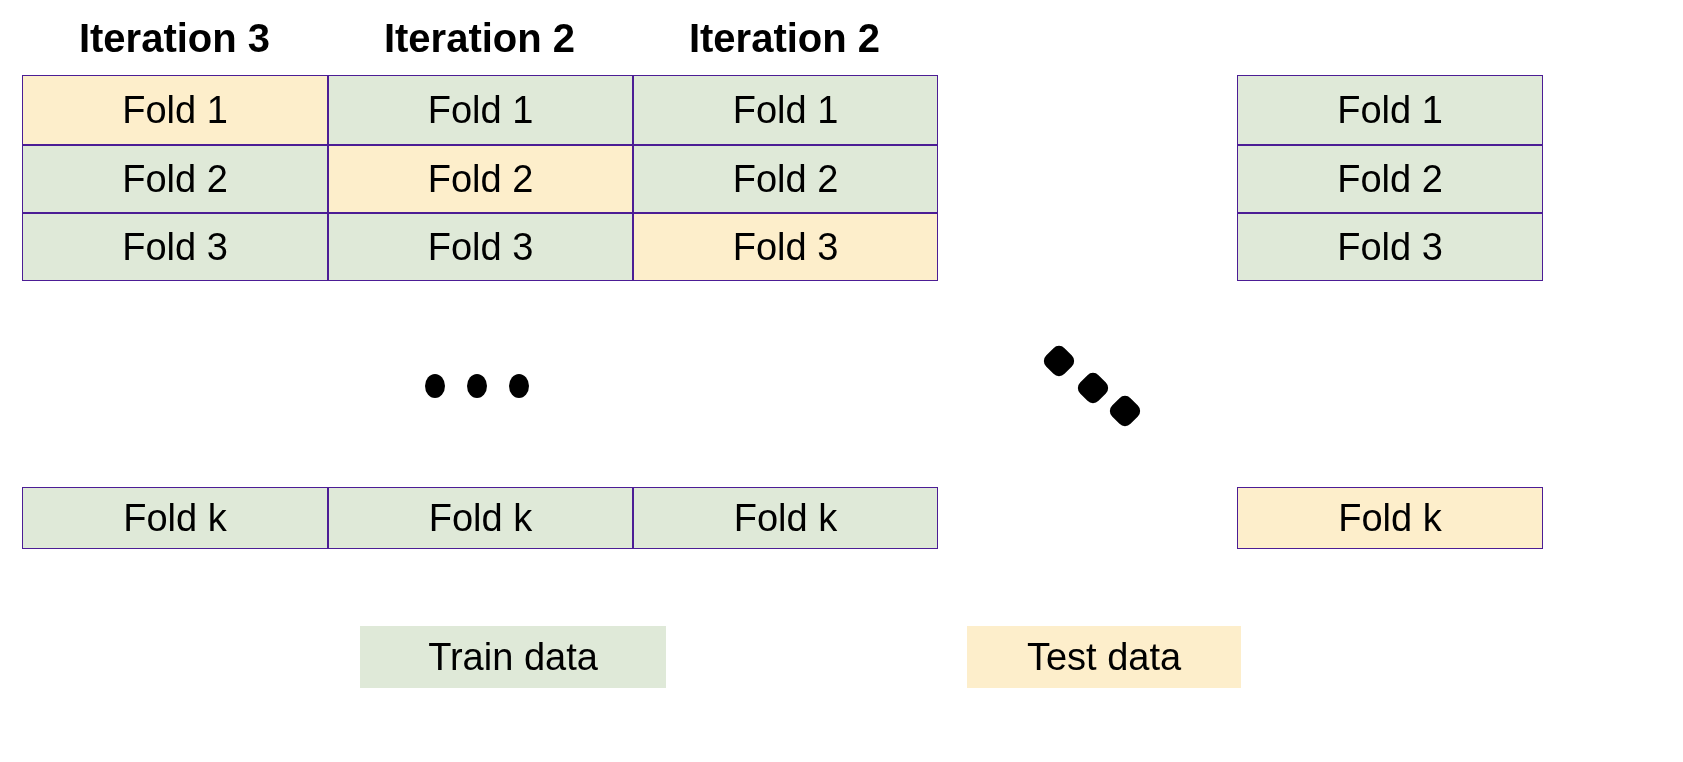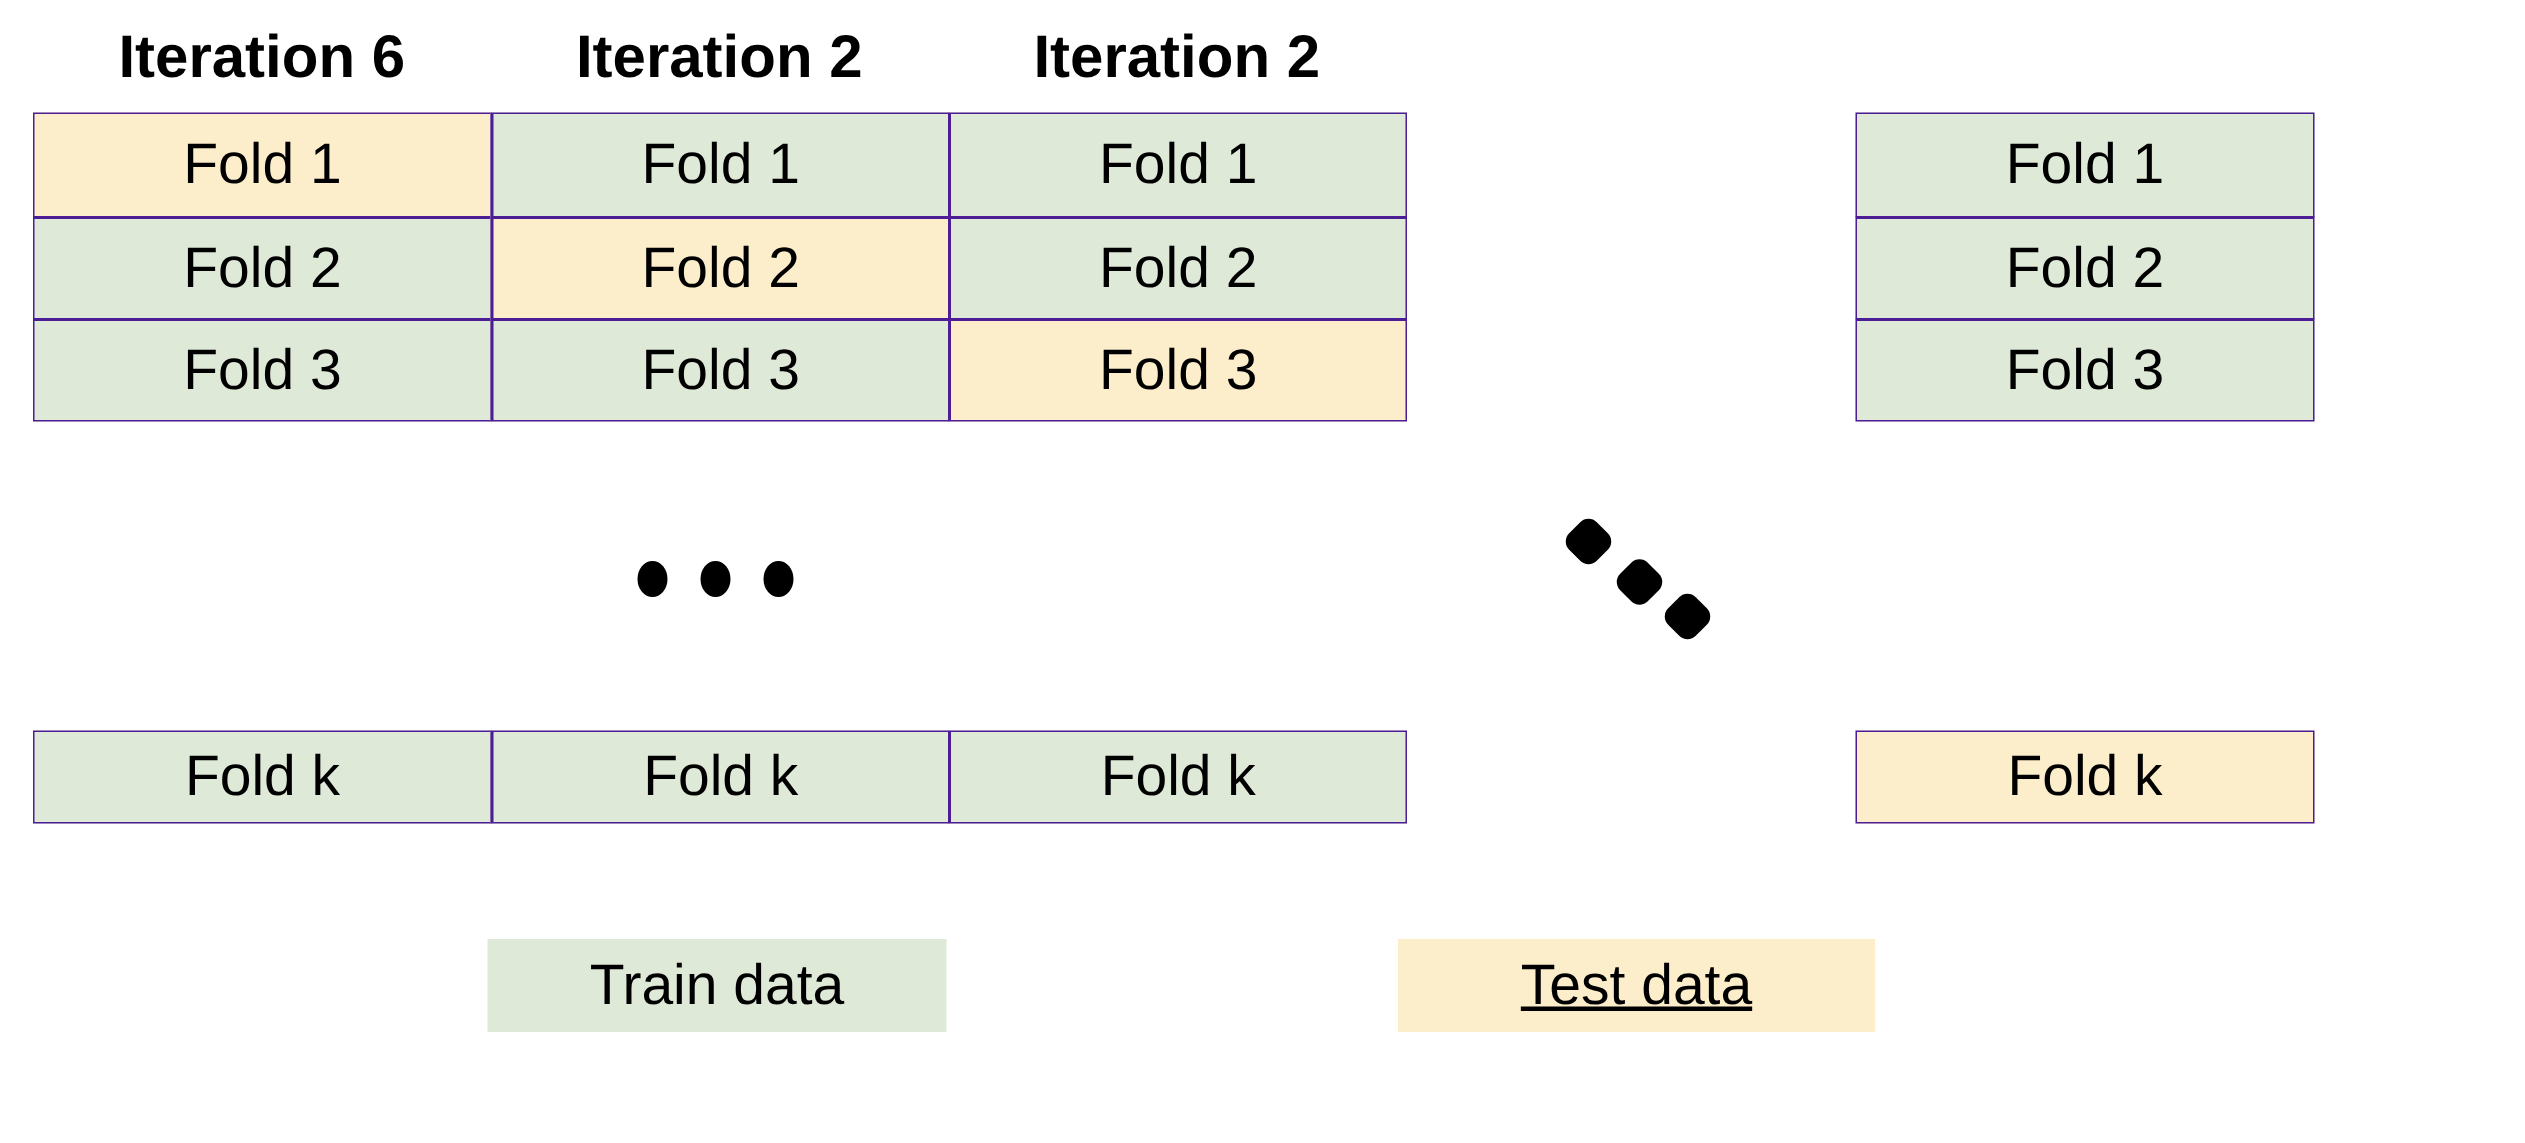--- a/index.html
+++ b/index.html
@@ -64,30 +64,31 @@
   .legend-box {
     position: absolute;
     box-sizing: border-box;
     display: flex;
     align-items: center;
     justify-content: center;
     font-size: 38px;
     line-height: 1;
     color: #000000;
     white-space: nowrap;
+    margin-left: 35px;
   }
   .legend-box.train { background: #dfe9d8; }
   .legend-box.test  { background: #fdeecb; }
 </style>
 </head>
 <body>
 
 <div id="canvas">
 
-  <div class="iter-header" style="left:22px; top:18px; width:305px;">Iteration 6</div>
+  <div class="iter-header" style="left:22px; top:18px; width:305px;">Iteration 3</div>
   <div class="iter-header" style="left:327px; top:18px; width:305px;">Iteration 2</div>
   <div class="iter-header" style="left:632px; top:18px; width:305px;">Iteration 2</div>
 
   <div class="cell test" style="left:22px; top:75px; width:306px; height:70px;">Fold 1</div>
   <div class="cell train no-left" style="left:327px; top:75px; width:306px; height:70px;">Fold 1</div>
   <div class="cell train no-left" style="left:632px; top:75px; width:306px; height:70px;">Fold 1</div>
 
   <div class="cell train no-top" style="left:22px; top:144px; width:306px; height:69px;">Fold 2</div>
   <div class="cell test no-left no-top" style="left:327px; top:144px; width:306px; height:69px;">Fold 2</div>
   <div class="cell train no-left no-top" style="left:632px; top:144px; width:306px; height:69px;">Fold 2</div>
@@ -112,15 +113,15 @@
     <span class="dot dot-d" style="left:1112px; top:398px;"></span>
   </div>
 
   <div class="cell train" style="left:22px; top:487px; width:306px; height:62px;">Fold k</div>
   <div class="cell train no-left" style="left:327px; top:487px; width:306px; height:62px;">Fold k</div>
   <div class="cell train no-left" style="left:632px; top:487px; width:306px; height:62px;">Fold k</div>
 
   <div class="cell test" style="left:1237px; top:487px; width:306px; height:62px;">Fold k</div>
 
   <div class="legend-box train" style="left:325px; top:626px; width:306px; height:62px;">Train data</div>
-  <div class="legend-box test" style="left:932px; top:626px; width:318px; height:62px;text-decoration:underline;">Test data</div>
+  <div class="legend-box test" style="left:932px; top:626px; width:274px; height:62px;">Test data</div>
 
 </div>
 
 </body></html>

